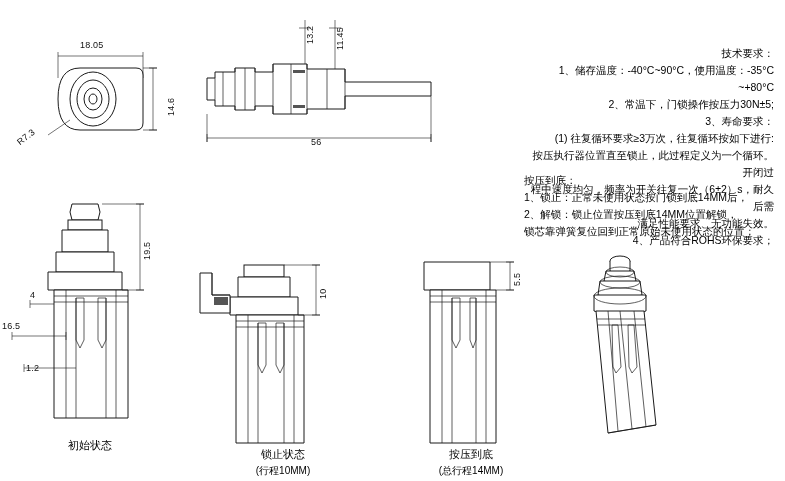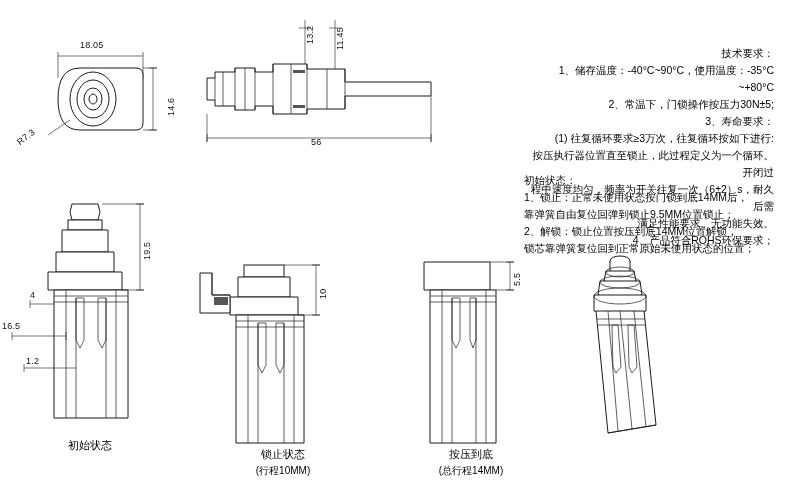--- a/index.html
+++ b/index.html
@@ -134,23 +134,22 @@
     <div class="notes">2、常温下，门锁操作按压力30N±5;</div>
     <div class="notes">3、寿命要求：</div>
     <div class="notes">(1) 往复循环要求≥3万次，往复循环按如下进行:</div>
     <div class="notes">按压执行器位置直至锁止，此过程定义为一个循环。 开闭过</div>
     <div class="notes">程中速度均匀，频率为开关往复一次（6±2）s，耐久后需</div>
     <div class="notes">满足性能要求、无功能失效。</div>
     <div class="notes">4、产品符合ROHS环保要求；</div>
   </div>
 
   <div class="abs" style="left:524px; top:172px;">
-    <div class="notes-title">初始状态：</div>
+    <div class="notes-title">按压到底：</div>
     <div class="notes">1、锁止：正常未使用状态按门锁到底14MM后，</div>
-    <div class="notes">靠弹簧自由复位回弹到锁止9.5MM位置锁止；</div>
     <div class="notes">2、解锁：锁止位置按压到底14MM位置解锁，</div>
     <div class="notes">锁芯靠弹簧复位回到正常原始未使用状态的位置；</div>
   </div>
 
   <div class="abs" style="left:10px; top:190px;">
     <svg width="170" height="250">
 
       <path class="ln body-fill" d="M62,14 L88,14 L90,22 L88,30 L62,30 L60,22 Z"></path>
       <rect class="ln body-fill" x="58" y="30" width="34" height="10"></rect>
       <path class="ln body-fill" d="M52,40 L98,40 L98,62 L52,62 Z"></path>
@@ -182,21 +181,21 @@
       <line class="dimline" x1="2" y1="146" x2="56" y2="146"></line>
       <line class="dimline" x1="2" y1="142" x2="2" y2="150"></line>
       <line class="dimline" x1="56" y1="142" x2="56" y2="150"></line>
 
       <line class="dimline" x1="14" y1="178" x2="66" y2="178"></line>
       <line class="dimline" x1="14" y1="174" x2="14" y2="182"></line>
     </svg>
     <div class="dim vert abs" style="left:132px; top:70px;">19.5</div>
     <div class="dim abs" style="left:20px; top:100px;">4</div>
     <div class="dim abs" style="left:-8px; top:131px;">16.5</div>
-    <div class="dim abs" style="left:16px; top:166px;">1.2</div>
+    <div class="dim abs" style="left:16px; top:173px;">1.2</div>
     <div class="caption abs" style="left:10px; top:248px; width:140px;">初始状态</div>
   </div>
 
   <div class="abs" style="left:196px; top:255px;">
     <svg width="180" height="190">
 
       <rect class="ln body-fill" x="48" y="10" width="40" height="12"></rect>
       <path class="ln body-fill" d="M42,22 L94,22 L94,42 L42,42 Z"></path>
 
       <path class="ln body-fill" d="M34,42 L102,42 L102,60 L34,60 Z"></path>

